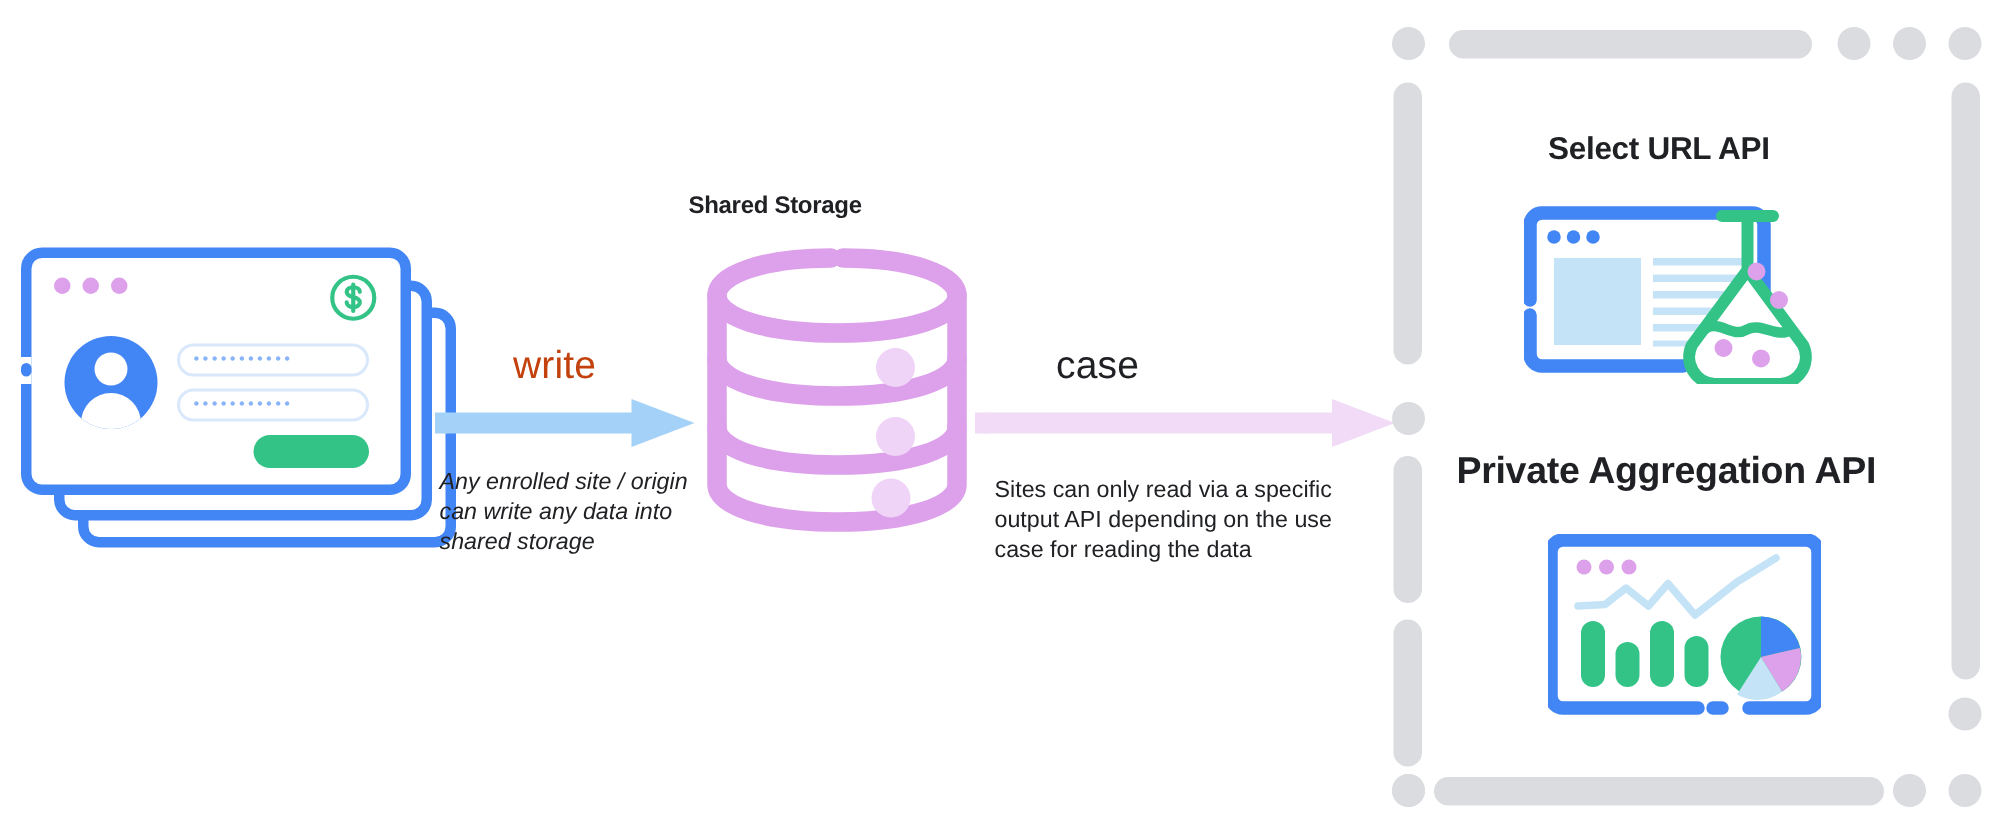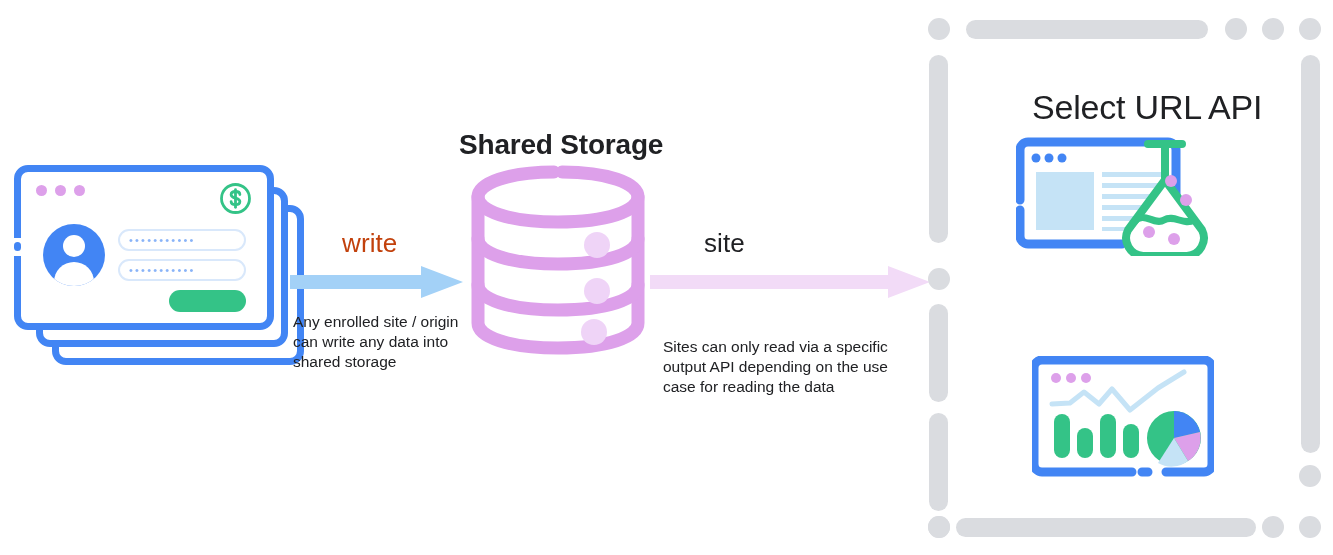--- a/index.html
+++ b/index.html
@@ -27,37 +27,37 @@
 
   .field{position:absolute;left:97px;height:22px;width:128px;border:2px solid #d9e8fb;border-radius:11px;box-sizing:border-box;background:#fff;}
   .field .pw{position:absolute;left:9px;top:50%;transform:translateY(-50%);letter-spacing:2.2px;color:#8ab4f8;font-size:11px;line-height:1;}
   .field-1{top:57px;}
   .field-2{top:87px;}
   .submit{position:absolute;left:148px;top:118px;width:77px;height:22px;border-radius:11px;background:#34c387;}
 
   
   #write-label{left:342px;top:228px;font-size:26px;color:#c2410c;letter-spacing:.1px;}
   #write-arrow{left:290px;top:266px;width:173px;height:32px;}
-  #write-caption{left:293px;top:312px;width:175px;font-size:15.5px;line-height:20px;color:#202124;}
-
-  
-  #storage-title{left:459px;top:129px;font-size:28px;font-weight:bold;color:#202124;letter-spacing:-.2px;}
+  #write-caption{left:293px;top:312px;width:175px;font-size:15.5px;line-height:20px;color:#202124;font-style:italic;}
+
+  
+  #storage-title{left:459px;top:129px;font-size:16px;font-weight:bold;color:#202124;letter-spacing:-.2px;}
   #db{left:469px;top:165px;width:178px;height:190px;}
 
   
   #read-label{left:704px;top:228px;font-size:26px;color:#202124;letter-spacing:.1px;}
   #read-arrow{left:650px;top:266px;width:280px;height:32px;}
   #lock{left:777px;top:199px;width:88px;height:100px;}
-  #read-caption{left:663px;top:337px;width:240px;font-size:15.5px;line-height:20px;color:#202124;}
+  #read-caption{left:663px;top:317px;width:240px;font-size:15.5px;line-height:20px;color:#202124;}
 
   
   #panel{left:920px;top:8px;width:404px;height:540px;}
   .dash{position:absolute;background:#dadce0;border-radius:99px;}
 
-  #select-url-title{left:1032px;top:88px;font-size:34px;font-weight:normal;color:#202124;letter-spacing:-.2px;}
+  #select-url-title{left:1032px;top:88px;font-size:21px;font-weight:bold;color:#202124;letter-spacing:-.2px;}
   #select-url-icon{left:1016px;top:134px;width:212px;height:122px;}
 
   #private-agg-title{left:971px;top:300px;font-size:25px;font-weight:bold;color:#202124;letter-spacing:-.2px;}
   #private-agg-icon{left:1032px;top:356px;width:182px;height:124px;}
 </style>
 </head>
 <body>
 
 <div id="stage">
 
@@ -109,21 +109,21 @@
         <path d="M9 32 v126 c0 14 31 25 80 25 c49 0 80-11 80-25 V32"></path>
         <path d="M9 74 c0 14 31 25 80 25 c49 0 80-11 80-25"></path>
         <path d="M9 120 c0 14 31 25 80 25 c49 0 80-11 80-25"></path>
       </g>
       <circle cx="128" cy="80" r="13" fill="#efd4f7"></circle>
       <circle cx="128" cy="126" r="13" fill="#efd4f7"></circle>
       <circle cx="125" cy="167" r="13" fill="#efd4f7"></circle>
     </svg>
   </div>
 
-  <div class="abs" id="read-label">site</div>
+  <div class="abs" id="read-label">case</div>
   <div class="abs" id="read-arrow">
     <svg viewBox="0 0 280 32" width="280" height="32">
       <path d="M0 9 h238 V0 l42 16 -42 16 v-9 H0 z" fill="#f2dbf7"></path>
       <rect x="0" y="9" width="14" height="14" rx="7" fill="#f2dbf7"></rect>
     </svg>
   </div>
   <div class="abs" id="read-caption">Sites can only read via a specific output API depending on the use case for reading the data</div>
 
   <div class="abs" id="panel">
 
@@ -173,20 +173,21 @@
       <path d="M118 88 c10 -12 20 4 30 -2 c10 -6 20 6 30 0" fill="none" stroke="#34c387" stroke-width="7" stroke-linecap="round"></path>
       <g fill="#dda0ea">
         <circle cx="155" cy="47" r="6"></circle>
         <circle cx="170" cy="66" r="6"></circle>
         <circle cx="133" cy="98" r="6"></circle>
         <circle cx="158" cy="105" r="6"></circle>
       </g>
     </svg>
   </div>
 
+  <div class="abs" id="private-agg-title">Private Aggregation API</div>
   <div class="abs" id="private-agg-icon">
     <svg viewBox="0 0 182 124" width="182" height="124">
       <path d="M10 4 h162 a8 8 0 0 1 8 8 v96 a8 8 0 0 1 -8 8 h-38 M116 116 h-6 M100 116 h-90 a8 8 0 0 1 -8 -8 v-96 a8 8 0 0 1 8 -8" fill="none" stroke="#4285f4" stroke-width="9" stroke-linecap="round"></path>
       <g fill="#dda0ea">
         <circle cx="24" cy="22" r="5"></circle>
           <circle cx="39" cy="22" r="5"></circle>
           <circle cx="54" cy="22" r="5"></circle>
       </g>
       <polyline points="20,48 38,47 52,36 67,48 80,33 98,54 126,32 152,16" fill="none" stroke="#c5e3f6" stroke-width="5" stroke-linecap="round" stroke-linejoin="round"></polyline>
       <g fill="#34c387">

